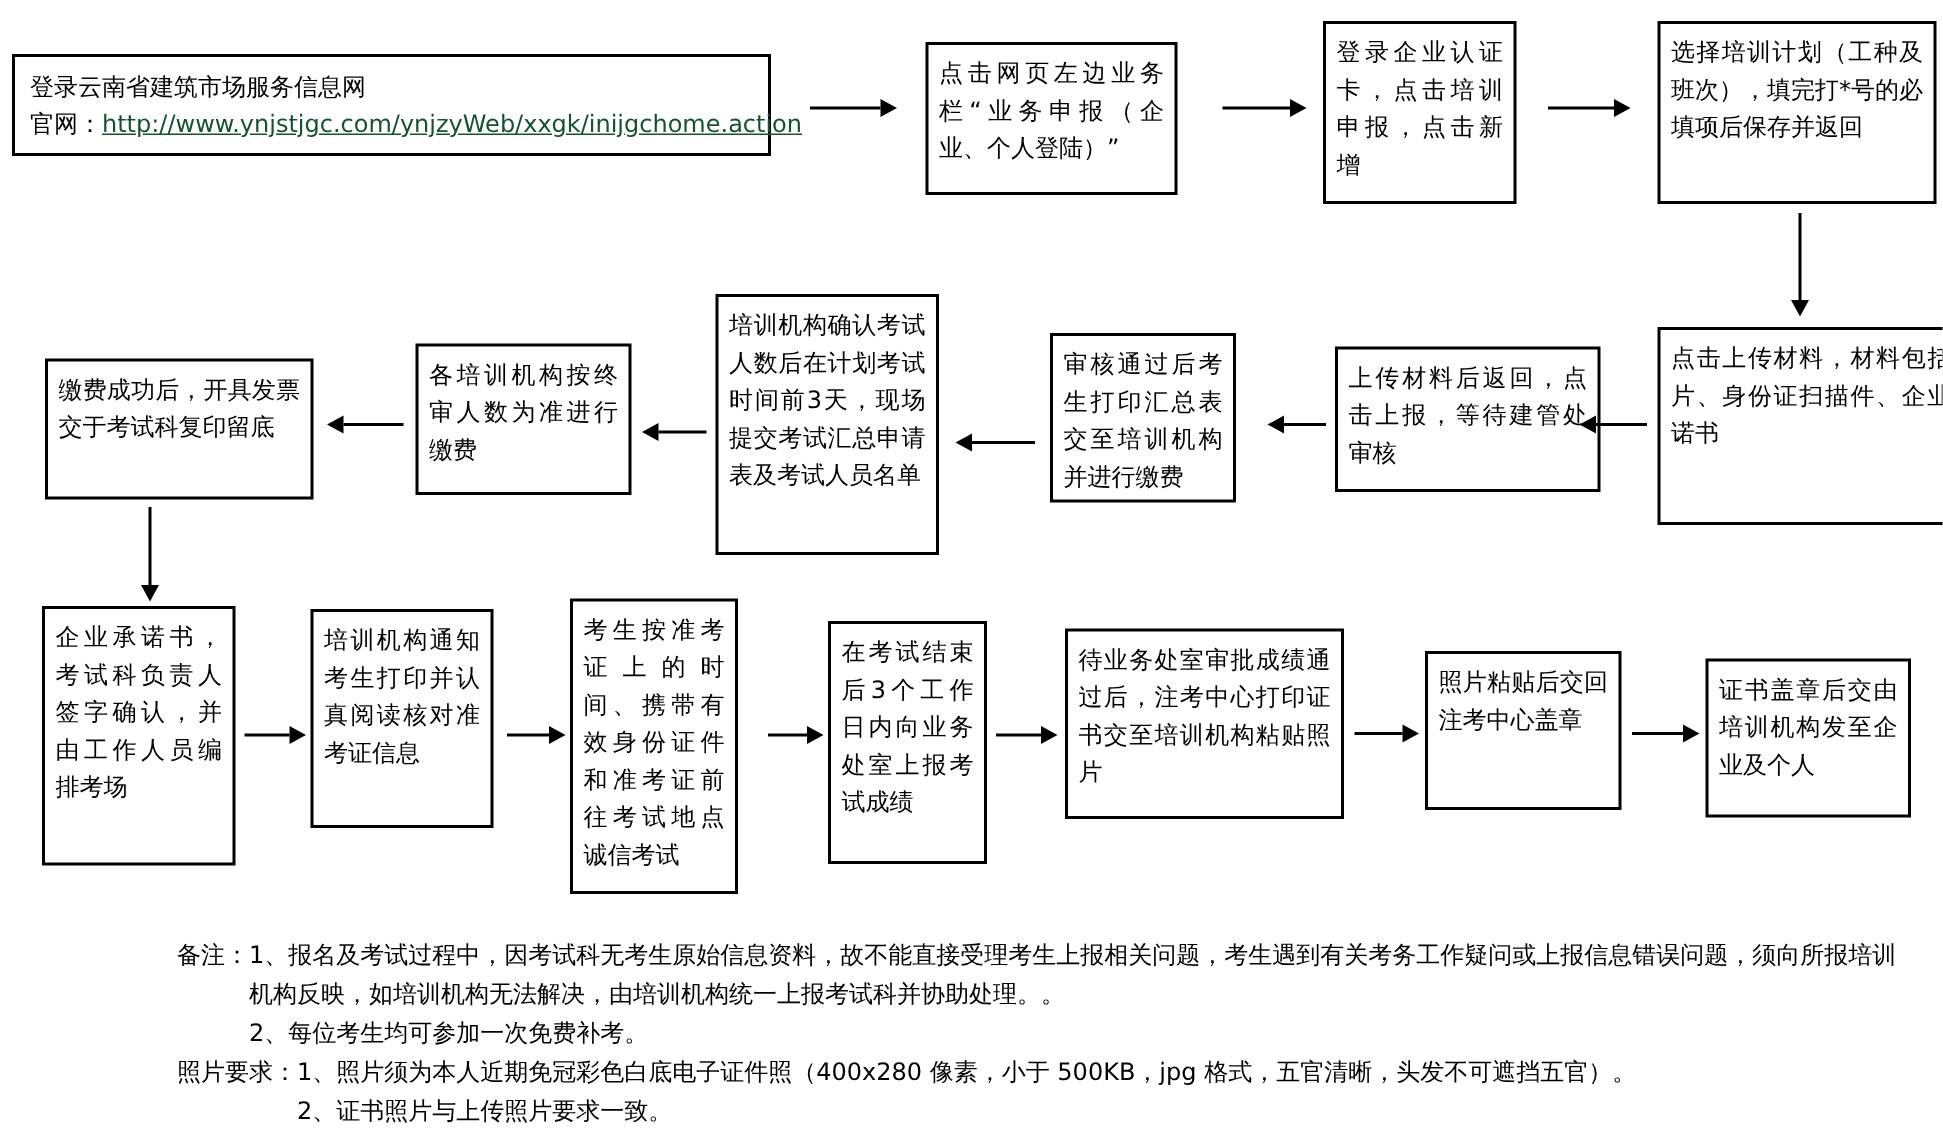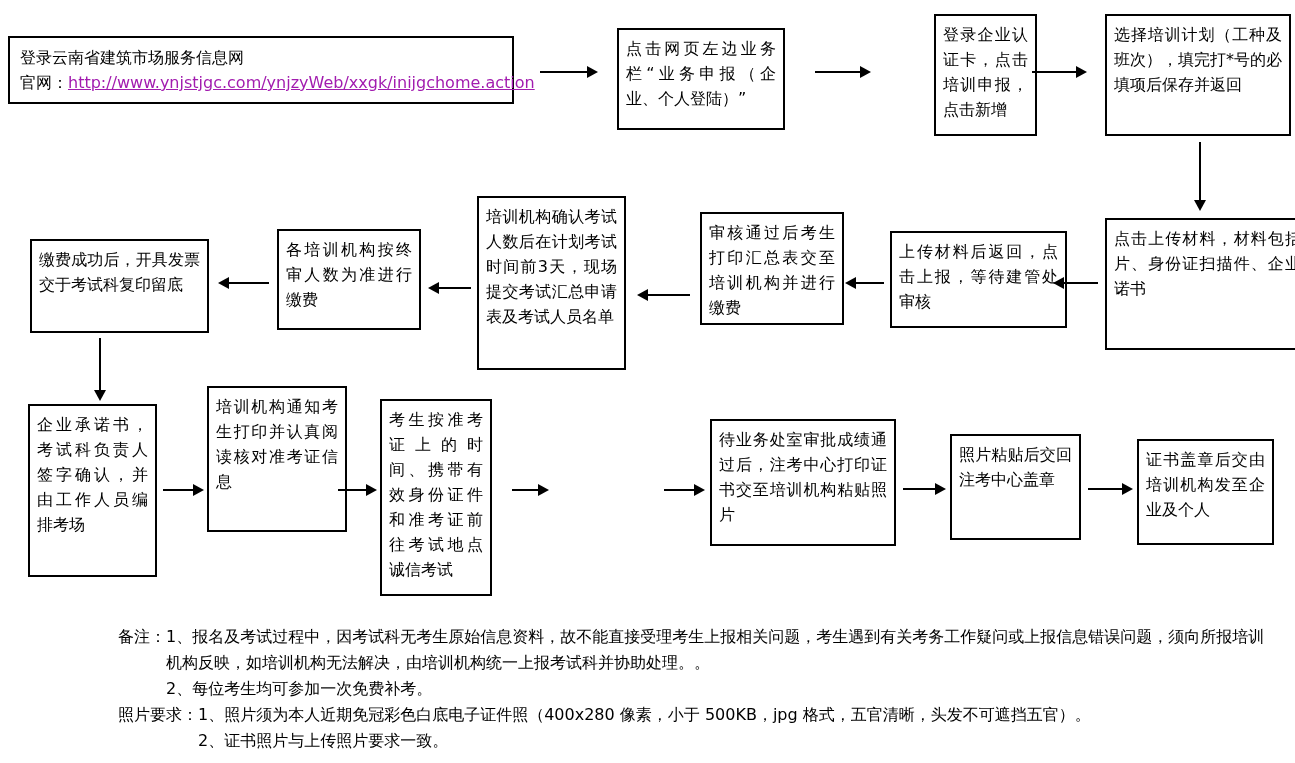--- a/index.html
+++ b/index.html
@@ -27,21 +27,21 @@
     word-break: break-all;
   }
   .node.first { padding: 7px 10px; }
   .node.first p {
     font-size: 16px;
     line-height: 25px;
     text-align: left;
     white-space: nowrap;
     word-break: keep-all;
   }
-  .url { text-decoration: underline; color: #a21caf; cursor: pointer; }
+  .url { text-decoration: underline; color: #14532d; cursor: pointer; }
 
   
   .shaft-h { position: absolute; height: 2px; background: #000; }
   .shaft-v { position: absolute; width: 2px; background: #000; }
   .arrow-right::after {
     content: ""; position: absolute; left: 100%; top: 50%;
     transform: translateY(-50%);
     border-left: 11px solid #000;
     border-top: 6px solid transparent;
     border-bottom: 6px solid transparent;
@@ -77,64 +77,67 @@
 
   <div class="node first" style="left:8px;top:36px;width:506px;height:68px">
     <p>登录云南省建筑市场服务信息网</p>
     <p><span>官网：</span><a class="url">http://www.ynjstjgc.com/ynjzyWeb/xxgk/inijgchome.action</a></p>
   </div>
 
   <div class="node" style="left:617px;top:28px;width:168px;height:102px;">
     <p>点击网页左边业务栏“业务申报（企业、个人登陆）”</p>
   </div>
 
-  <div class="node" style="left:934px;top:14px;width:103px;height:122px;">
+  <div class="node" style="left:882px;top:14px;width:129px;height:122px;">
     <p>登录企业认证卡，点击培训申报，点击新增</p>
   </div>
 
   <div class="node" style="left:1105px;top:14px;width:186px;height:122px">
     <p>选择培训计划（工种及班次），填完打*号的必填项后保存并返回</p>
   </div>
 
   <div class="node" style="left:1105px;top:218px;width:222px;height:132px">
     <p>点击上传材料，材料包括照片、身份证扫描件、企业承诺书</p>
   </div>
 
   <div class="node" style="left:890px;top:231px;width:177px;height:97px">
     <p>上传材料后返回，点击上报，等待建管处审核</p>
   </div>
 
-  <div class="node" style="left:700px;top:212px;width:144px;height:113px">
+  <div class="node" style="left:700px;top:222px;width:124px;height:113px">
     <p>审核通过后考生打印汇总表交至培训机构并进行缴费</p>
   </div>
 
   <div class="node" style="left:477px;top:196px;width:149px;height:174px">
     <p>培训机构确认考试人数后在计划考试时间前3天，现场提交考试汇总申请表及考试人员名单</p>
   </div>
 
   <div class="node" style="left:30px;top:239px;width:179px;height:94px">
     <p>缴费成功后，开具发票交于考试科复印留底</p>
   </div>
 
   <div class="node" style="left:277px;top:229px;width:144px;height:101px">
     <p>各培训机构按终审人数为准进行缴费</p>
   </div>
 
   <div class="node" style="left:28px;top:404px;width:129px;height:173px">
     <p>企业承诺书，考试科负责人签字确认，并由工作人员编排考场</p>
   </div>
 
-  <div class="node" style="left:207px;top:386px;width:140px;height:146px">
+  <div class="node" style="left:207px;top:406px;width:122px;height:146px">
     <p>培训机构通知考生打印并认真阅读核对准考证信息</p>
   </div>
 
   <div class="node" style="left:380px;top:399px;width:112px;height:197px">
     <p>考生按准考证上的时间、携带有效身份证件和准考证前往考试地点诚信考试</p>
   </div>
 
+  <div class="node" style="left:552px;top:414px;width:106px;height:162px">
+    <p>在考试结束后3个工作日内向业务处室上报考试成绩</p>
+  </div>
 
   <div class="node" style="left:710px;top:419px;width:186px;height:127px">
     <p>待业务处室审批成绩通过后，注考中心打印证书交至培训机构粘贴照片</p>
   </div>
 
   <div class="node" style="left:950px;top:434px;width:131px;height:106px">
     <p>照片粘贴后交回注考中心盖章</p>
   </div>
 
   <div class="node" style="left:1137px;top:439px;width:137px;height:106px">

